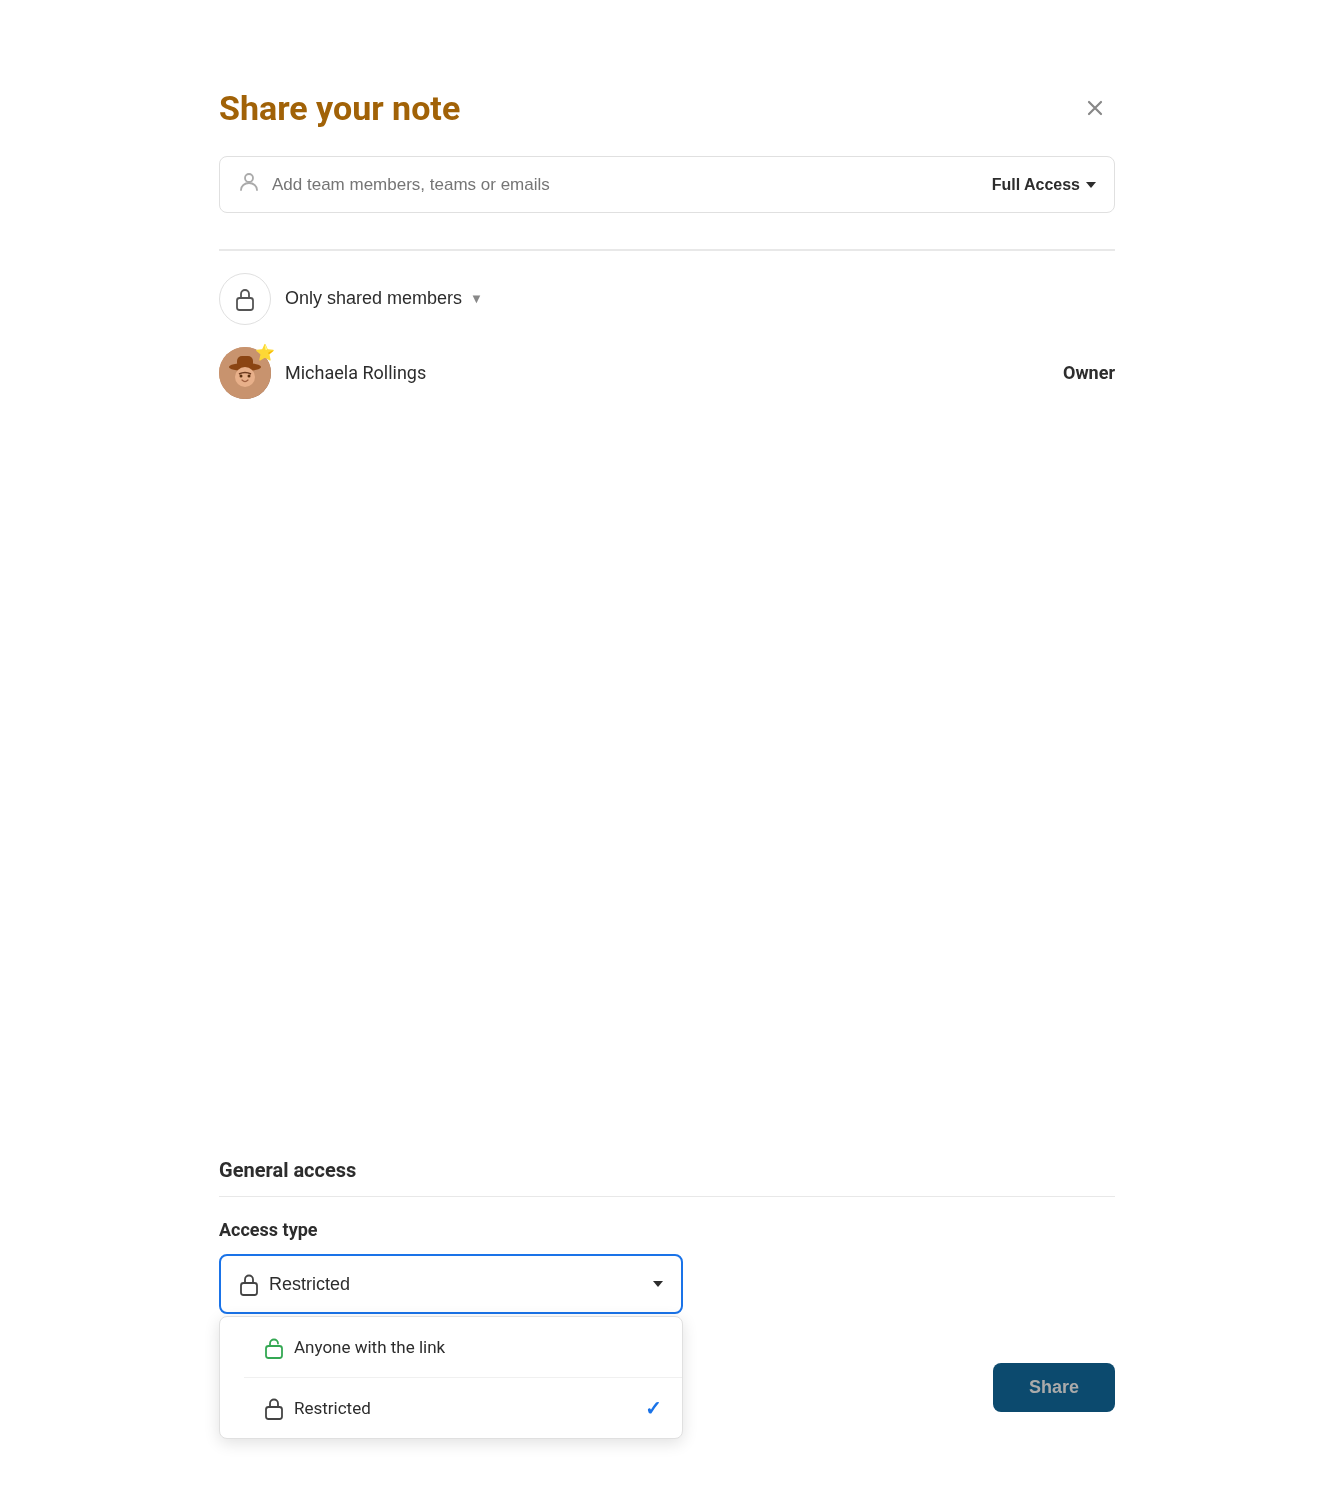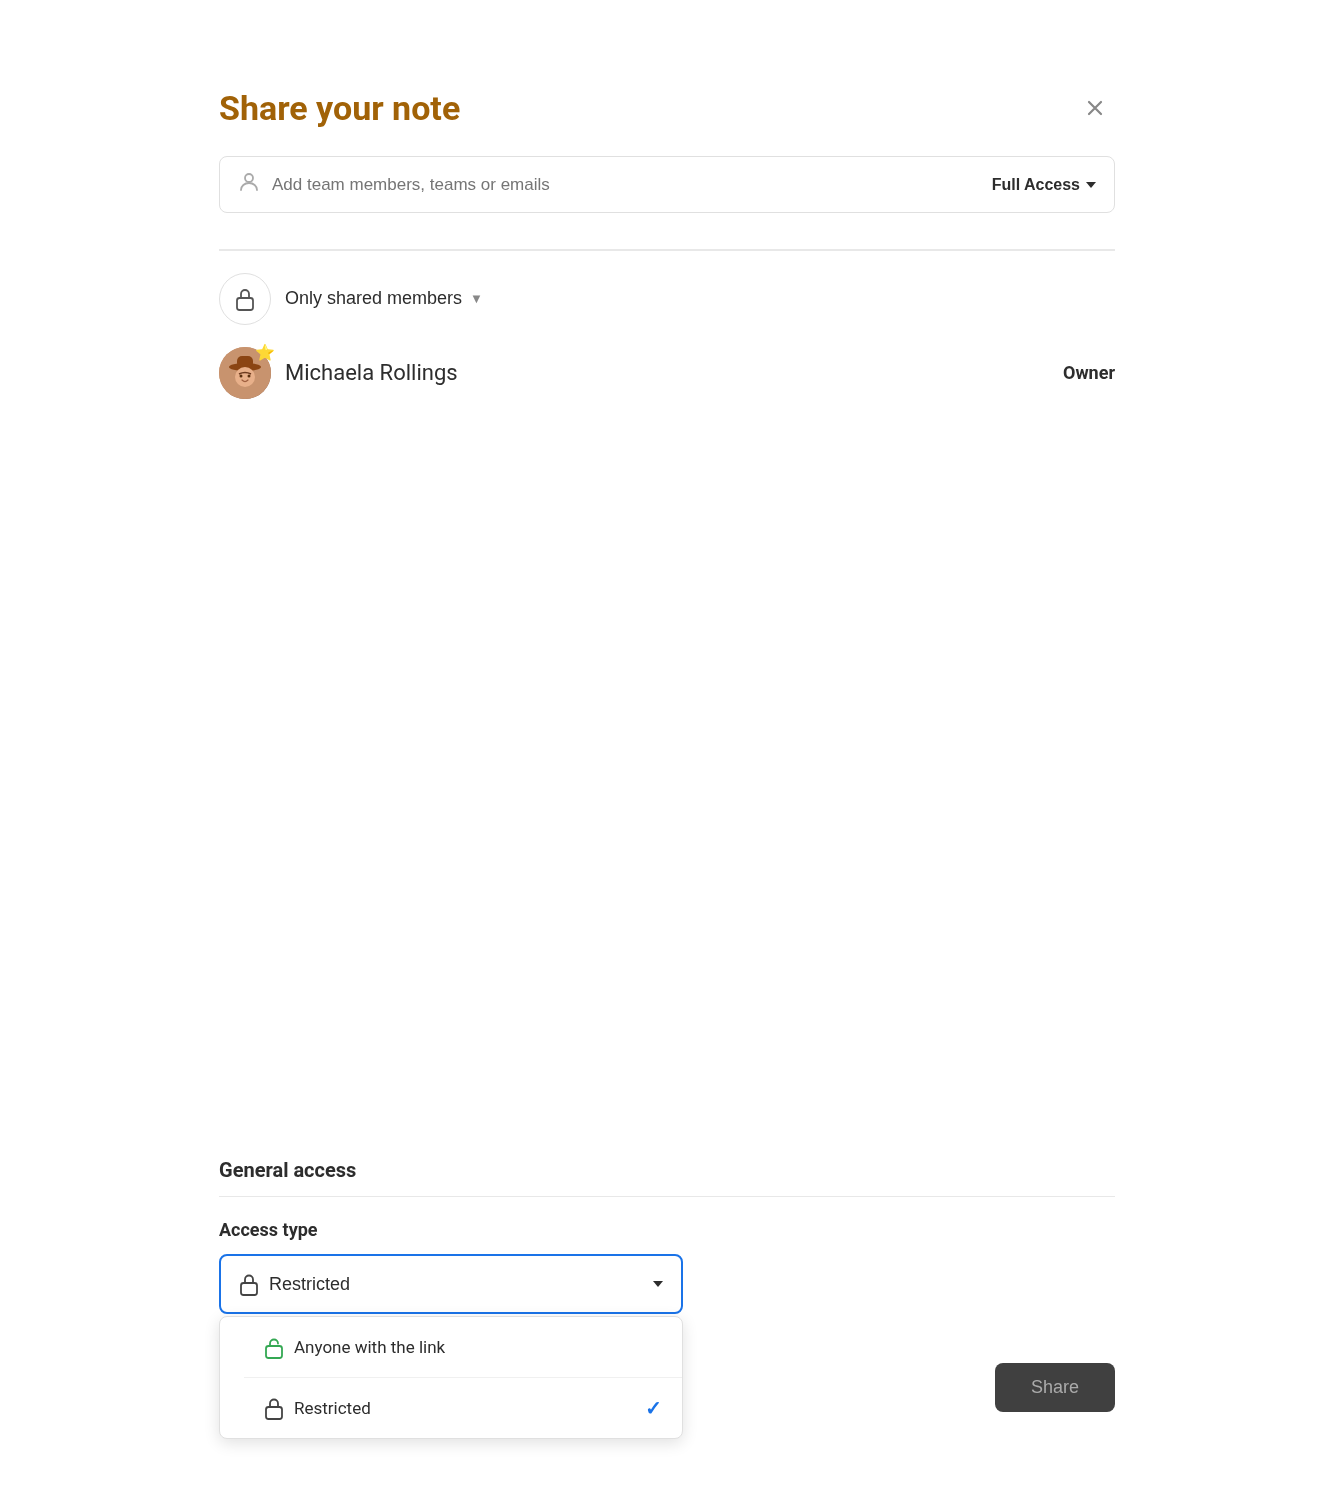--- a/index.html
+++ b/index.html
@@ -157,21 +157,21 @@
       justify-content: center;
       font-size: 24px;
     }
     .star-badge {
       position: absolute;
       top: -4px;
       right: -4px;
       font-size: 16px;
     }
     .member-name {
-      font-size: 22px;
+      font-size: 18px;
       color: #2d2d2d;
       font-weight: 400;
     }
     .member-role {
       font-size: 18px;
       color: #2d2d2d;
       font-weight: 700;
     }
 
     .spacer { flex: 1; }
@@ -251,27 +251,27 @@
       border: 1.5px solid #e0e0e0;
       border-radius: 8px;
       padding: 14px 22px;
       font-size: 17px;
       color: #2d2d2d;
       background: #fff;
       cursor: pointer;
       font-weight: 400;
     }
     .share-btn {
-      background: #404040;
+      background: #0c4a6e;
       color: #aaa;
       border: none;
       border-radius: 8px;
       padding: 14px 36px;
       font-size: 18px;
-      font-weight: 400;
+      font-weight: 700;
       cursor: default;
     }
     .check-icon { color: #1a73e8; font-size: 18px; }
   </style>
 </head>
 <body>
 
 <div class="modal">
 
   <div class="modal-header">

